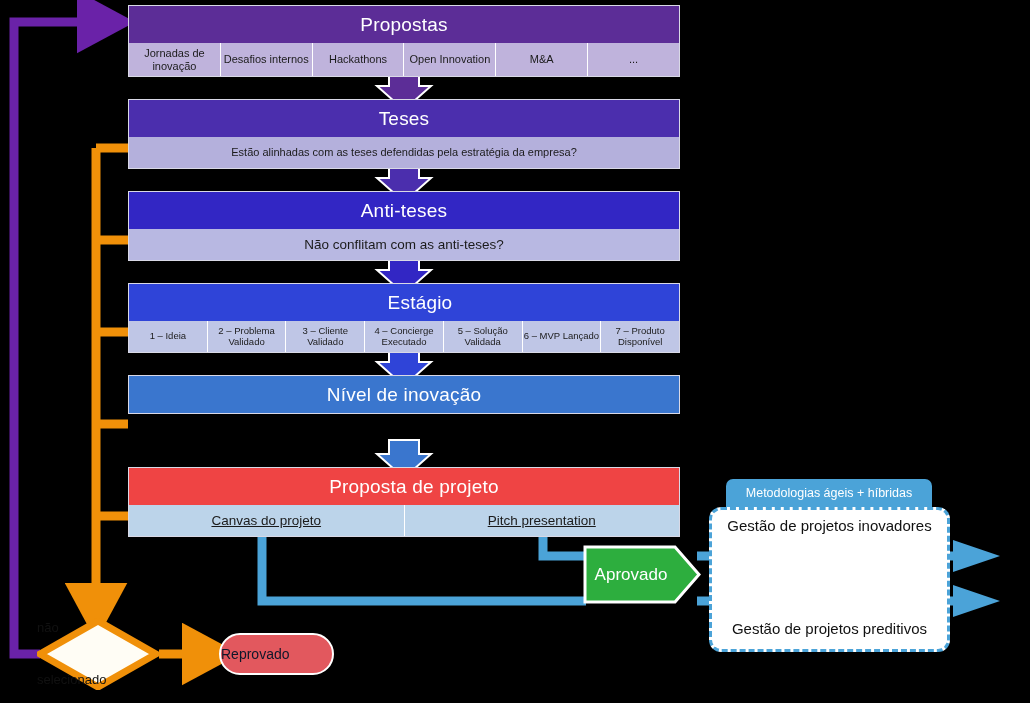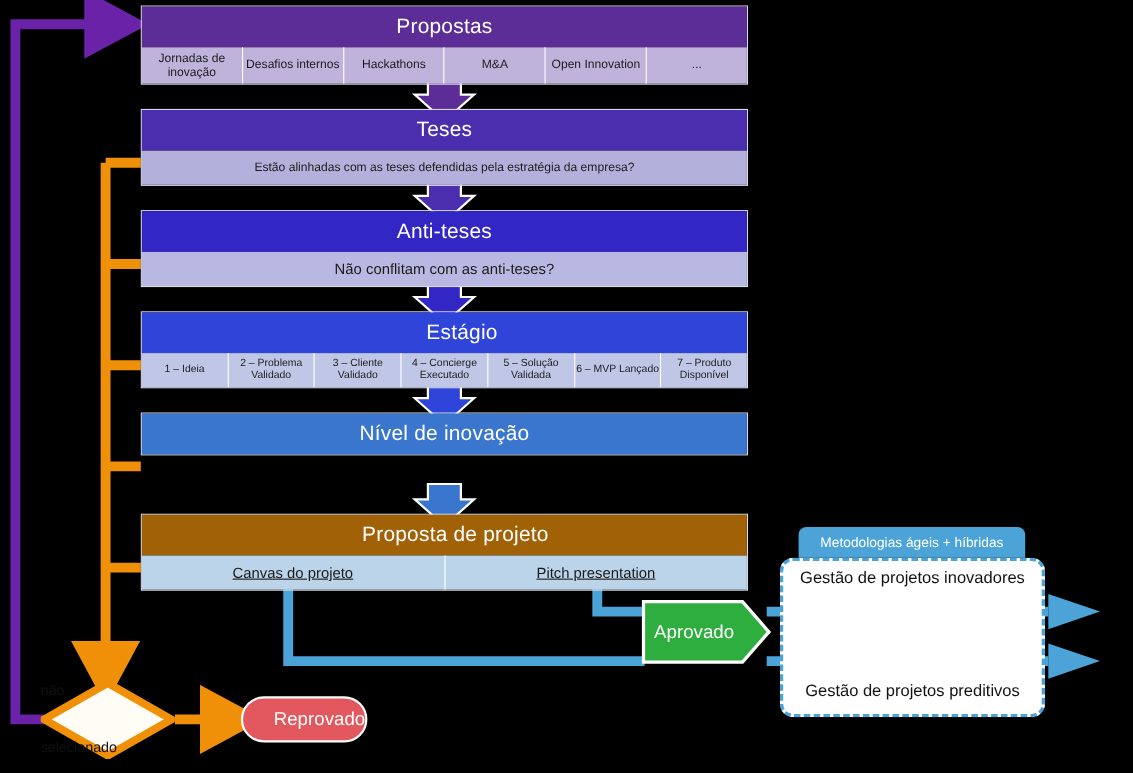--- a/index.html
+++ b/index.html
@@ -32,36 +32,36 @@
   .b-antiteses .sub-cell{font-size:13.5px;}
 
   .b-estagio .stage-head{background:#2f44d8;padding-left:32px;}
   .b-estagio .stage-sub{height:31px;background:#bfc6e6;}
   .b-estagio .sub-cell{font-size:9.5px;}
 
   .b-nivel .stage-head{background:#3a76ce;}
   .b-nivel .stage-sub{height:31px;background:#b6cce8;}
   .b-nivel .sub-cell{font-size:13.5px;}
 
-  .b-proposta .stage-head{background:#a16207;padding-left:20px;}
+  .b-proposta .stage-head{background:#ef4444;padding-left:20px;}
   .b-proposta .stage-sub{height:31px;background:#bcd4ea;}
   .b-proposta .sub-cell{font-size:13.5px;text-decoration:underline;}
 
   
   #diamond-wrap{position:absolute;left:37px;top:618px;width:122px;height:72px;}
   #diamond-shape{position:absolute;inset:0;}
   #diamond-label{position:absolute;inset:0;display:flex;flex-direction:column;
                  align-items:flex-start;justify-content:center;text-align:center;
                  font-size:13px;color:#111;line-height:1.14;pointer-events:none;gap:37px;}
 
   
   #reprovado{position:absolute;left:219px;top:633px;width:115px;height:42px;
              background:#e2585e;border:2.5px solid #fff;border-radius:21px;
-             display:flex;align-items:center;justify-content:flex-end;
-             color:#ffffff;font-size:17px;box-sizing:border-box;}
+             display:flex;align-items:center;justify-content:flex-start;
+             color:#0f172a;font-size:14px;box-sizing:border-box;}
 
   
   #aprovado{position:absolute;left:583px;top:545px;width:118px;height:59px;}
   #aprovado-label{position:absolute;left:0;top:0;width:96px;height:59px;
                   display:flex;align-items:center;justify-content:center;
                   color:#fff;font-size:17px;pointer-events:none;}
 
   
   #metod-tab{position:absolute;left:726px;top:479px;width:206px;height:28px;
              background:#4ba3d8;border-radius:7px 7px 0 0;
@@ -160,22 +160,22 @@
       <path d="M884,611 L864,631"></path>
     </g>
   </svg>
 
   <div class="stage-box b-propostas" style="top:5px;">
     <div class="stage-head">Propostas</div>
     <div class="stage-sub">
       <div class="sub-cell">Jornadas de inovação</div>
       <div class="sub-cell">Desafios internos</div>
       <div class="sub-cell">Hackathons</div>
+      <div class="sub-cell">Open Innovation</div>
       <div class="sub-cell">M&amp;A</div>
-      <div class="sub-cell">Open Innovation</div>
       <div class="sub-cell">...</div>
     </div>
   </div>
 
   <div class="stage-box b-teses" style="top:99px;">
     <div class="stage-head">Teses</div>
     <div class="stage-sub">
       <div class="sub-cell">Estão alinhadas com as teses defendidas pela estratégia da empresa?</div>
     </div>
   </div>

